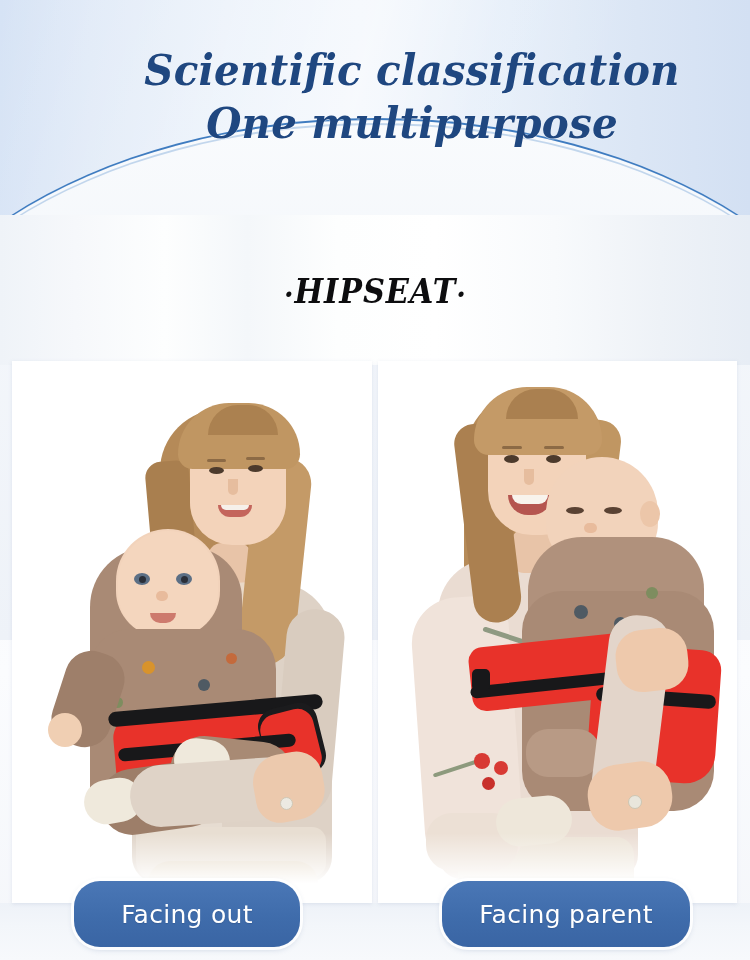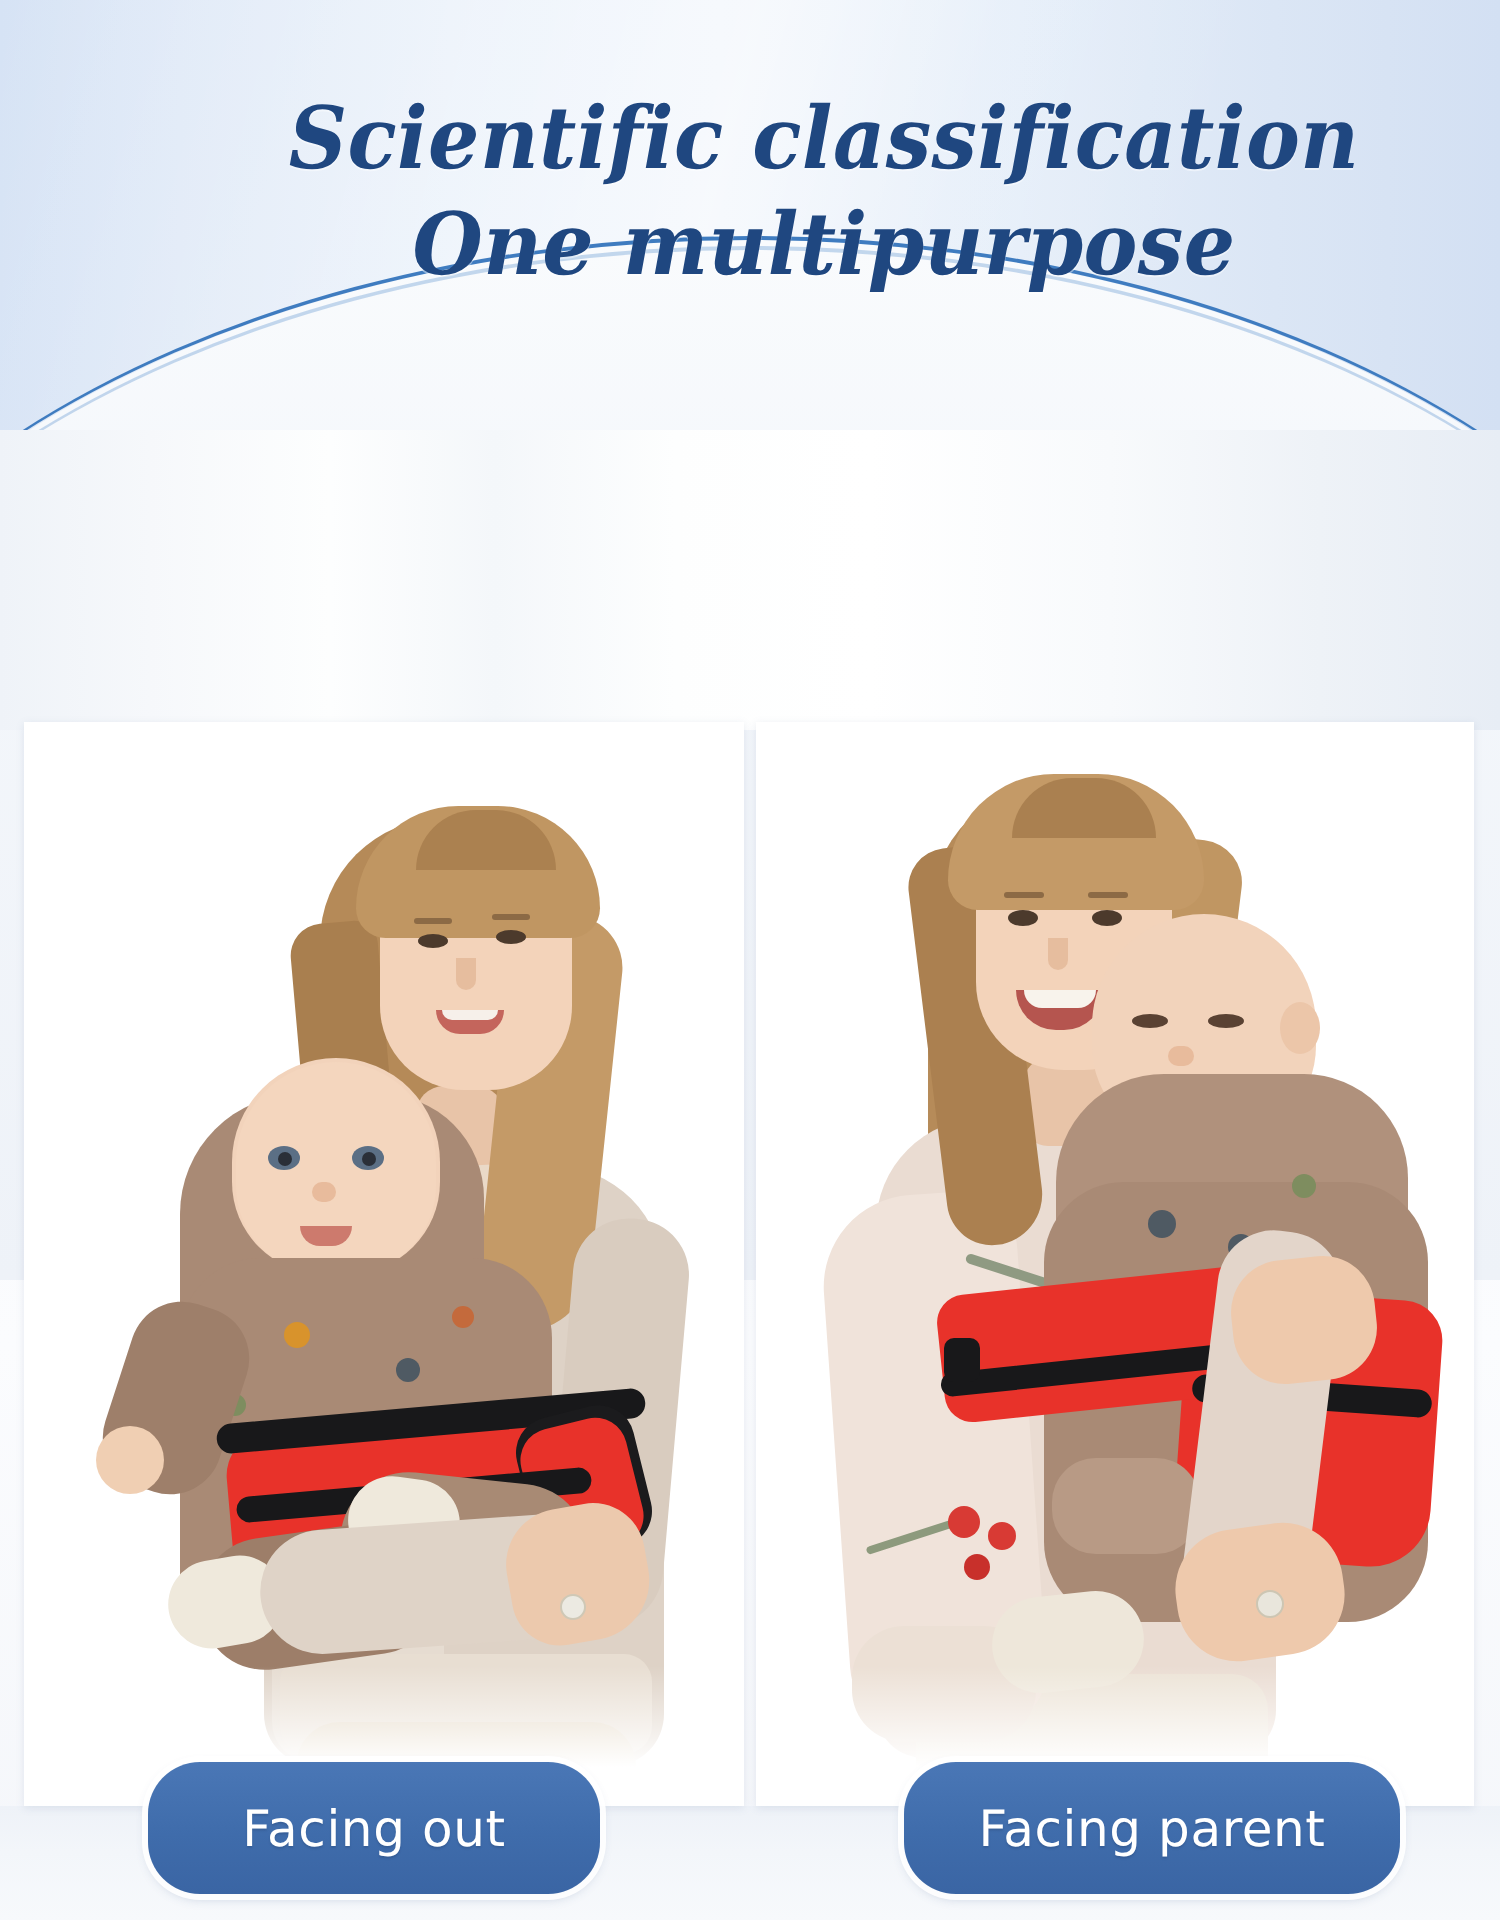--- a/index.html
+++ b/index.html
@@ -227,21 +227,21 @@
 
   
   .pill{
     position:absolute;height:66px;border-radius:26px;
     background:linear-gradient(180deg,#4a77b6 0%,#3f6cab 55%,#3a65a4 100%);
     box-shadow:0 0 0 3px rgba(255,255,255,.92), 0 2px 6px rgba(60,90,140,.28);
     display:flex;align-items:center;justify-content:center;
     z-index:20;cursor:pointer;
   }
   .pill-left{left:74px;top:881px;width:226px;}
-  .pill-right{left:452px;top:881px;width:248px;}
+  .pill-right{left:442px;top:881px;width:248px;}
   .pill-label{
     color:#ffffff;font-size:25px;font-weight:400;letter-spacing:.3px;
     font-family:"DejaVu Sans", sans-serif;
     text-shadow:0 1px 1px rgba(30,55,95,.25);
   }
 
   .bottom-shade{
     position:absolute;left:0;top:903px;width:750px;height:57px;
     background:linear-gradient(180deg,#eef2f8 0%,#f3f6fa 40%,#f7f9fc 100%);
     z-index:4;
@@ -257,20 +257,23 @@
   <div class="header-mask"></div>
   <div class="header-arc-soft"></div>
   <div class="header-arc"></div>
 
   <div class="title-block">
     <div class="title-line">Scientific classification</div>
     <div class="title-line">One multipurpose</div>
   </div>
 
   <div class="mid-band"></div>
+  <div class="brand">
+    <span class="brand-text"><span class="dot">·</span><span>HIPSEAT</span><span class="dot">·</span></span>
+  </div>
 
   <div class="bottom-shade"></div>
 
   <div class="panels">
 
     <div class="panel panel-left">
       <div class="photo">
         <div class="fig L-hair-back"></div>
         <div class="fig L-body"></div>
         <div class="fig L-body-l"></div>

